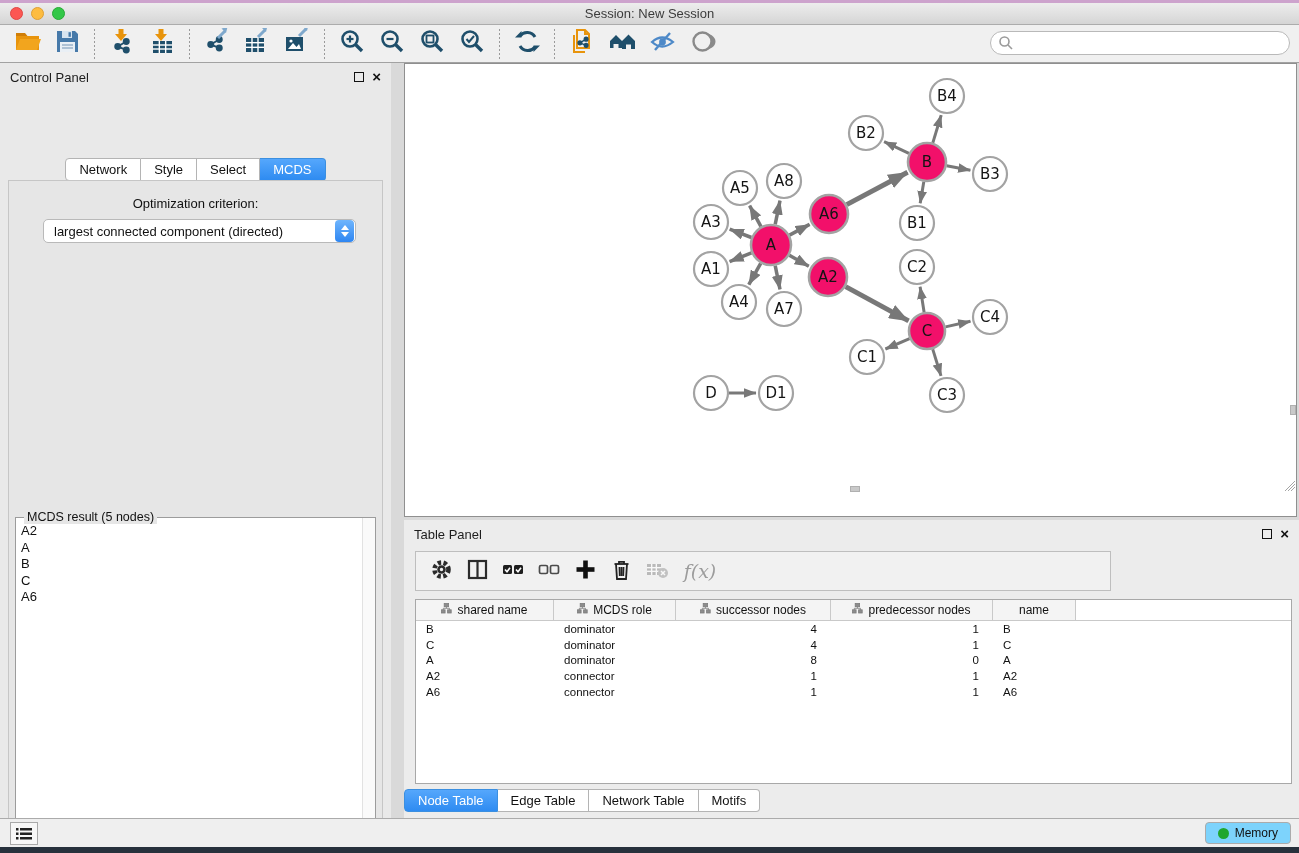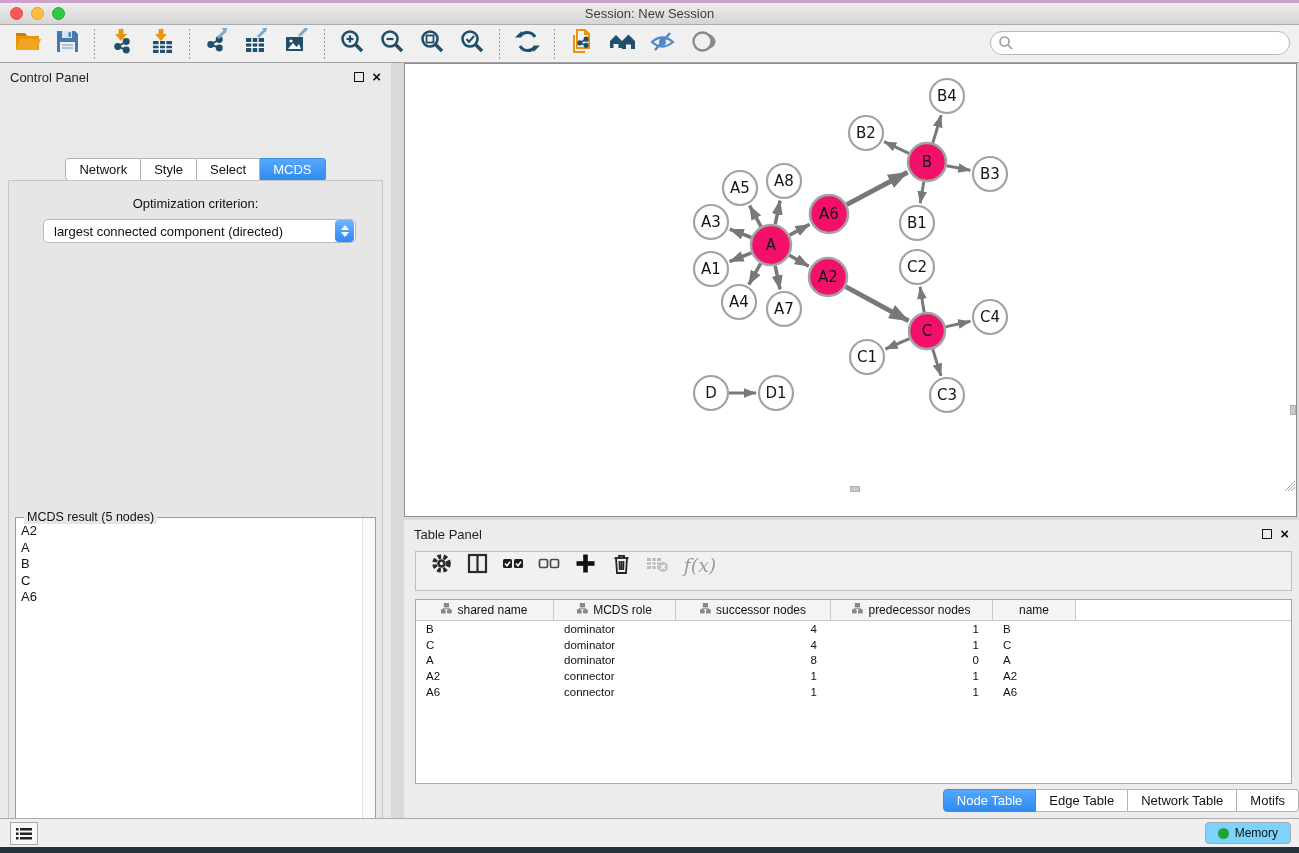--- a/index.html
+++ b/index.html
@@ -81,36 +81,36 @@
   #nw-titlebar .title { position:absolute; left:0; right:0; text-align:center;
     font-size:12.5px; color:#111; }
   #nw-canvas { position:relative; width:100%; height:428px; background:#fff; }
   #graph-svg { position:absolute; left:0; top:0; }
   #resize-grip { position:absolute; right:1px; bottom:1px; width:13px; height:13px; }
   .thumb-h { position:absolute; left:445px; bottom:0px; width:10px; height:6px; background:#C9C9C9; border:1px solid #B0B0B0; }
   .thumb-v { position:absolute; right:0px; top:341px; width:6px; height:10px; background:#C9C9C9; border:1px solid #B0B0B0; }
 
   
   #table-panel { left:404px; top:520px; width:895px; height:298px; background:#ECECEC; }
-  #tp-toolbar { position:absolute; left:11px; top:31px; width:877px; height:40px;
-    background:#F1F1F1; border:1px solid #BEBEBE; display:flex; align-items:flex-start;
+  #tp-toolbar { position:absolute; left:11px; top:31px; width:696px; height:40px;
+    background:#F1F1F1; border:1px solid #BEBEBE; display:flex; align-items:center;
     gap:10px; padding-left:12px; }
   .tpbtn { width:26px; height:26px; display:flex; align-items:center; justify-content:center; }
   .tpbtn svg { width:23px; height:23px; }
   .fx-label { font-family:"DejaVu Serif", serif; font-style:italic; font-size:19px; color:#9C9C9C; }
   #tp-table { position:absolute; left:11px; top:79px; width:877px; height:185px;
     background:#fff; border:1px solid #A8A8A8; }
   #tp-header { display:flex; height:21px; border-bottom:1px solid #C9C9C9; }
   .th { background:#F4F4F4; border-right:1px solid #C9C9C9; display:flex;
     align-items:center; justify-content:center; gap:5px; font-size:12px; color:#111; }
   .th svg { width:11px; height:11px; }
   .th-fill { flex:1; background:#fff; }
   .tr { display:flex; height:15.7px; align-items:center; }
   .td { font-size:11.5px; color:#111; white-space:nowrap; overflow:hidden; }
-  #tp-tabs { position:absolute; left:0; bottom:6px; width:100%; display:flex; justify-content:flex-end; }
+  #tp-tabs { position:absolute; left:0; bottom:6px; width:100%; display:flex; justify-content:flex-start; }
   
   #status-bar { left:0; top:818px; width:1299px; height:29px; background:#EFEFEF;
     border-top:1px solid #ABABAB; }
   #list-btn { position:absolute; left:10px; top:3px; width:28px; height:23px;
     background:#F7F7F7; border:1px solid #A9A9A9; display:flex; align-items:center; justify-content:center; }
   #memory-btn { position:absolute; right:8px; top:3px; height:22px; background:#7dd3fc;
     border:1px solid #ABABAB; border-radius:4px; display:flex; align-items:center;
     gap:6px; padding:0 12px; font-size:12px; color:#111; }
   #memory-dot { width:11px; height:11px; border-radius:50%; background:#1FA62F; }
   #desktop-bottom { left:0; top:847px; width:1299px; height:6px; background:#27313C; }

